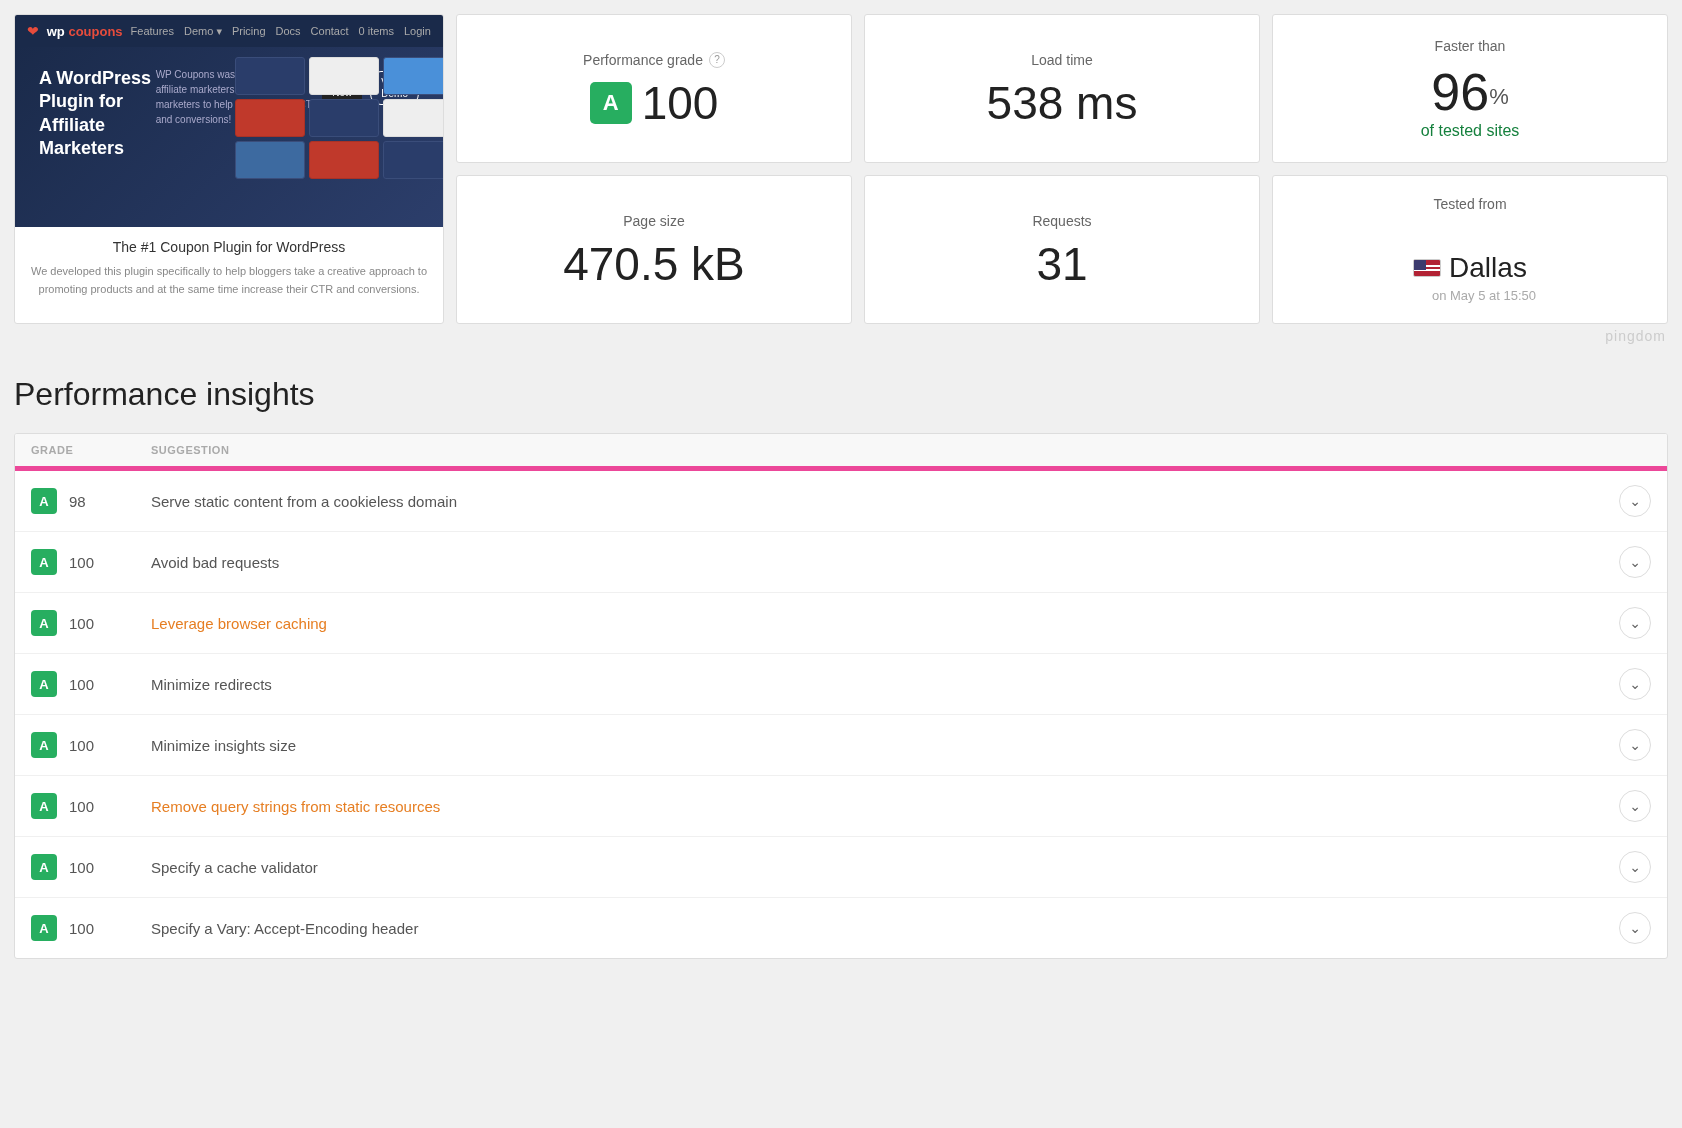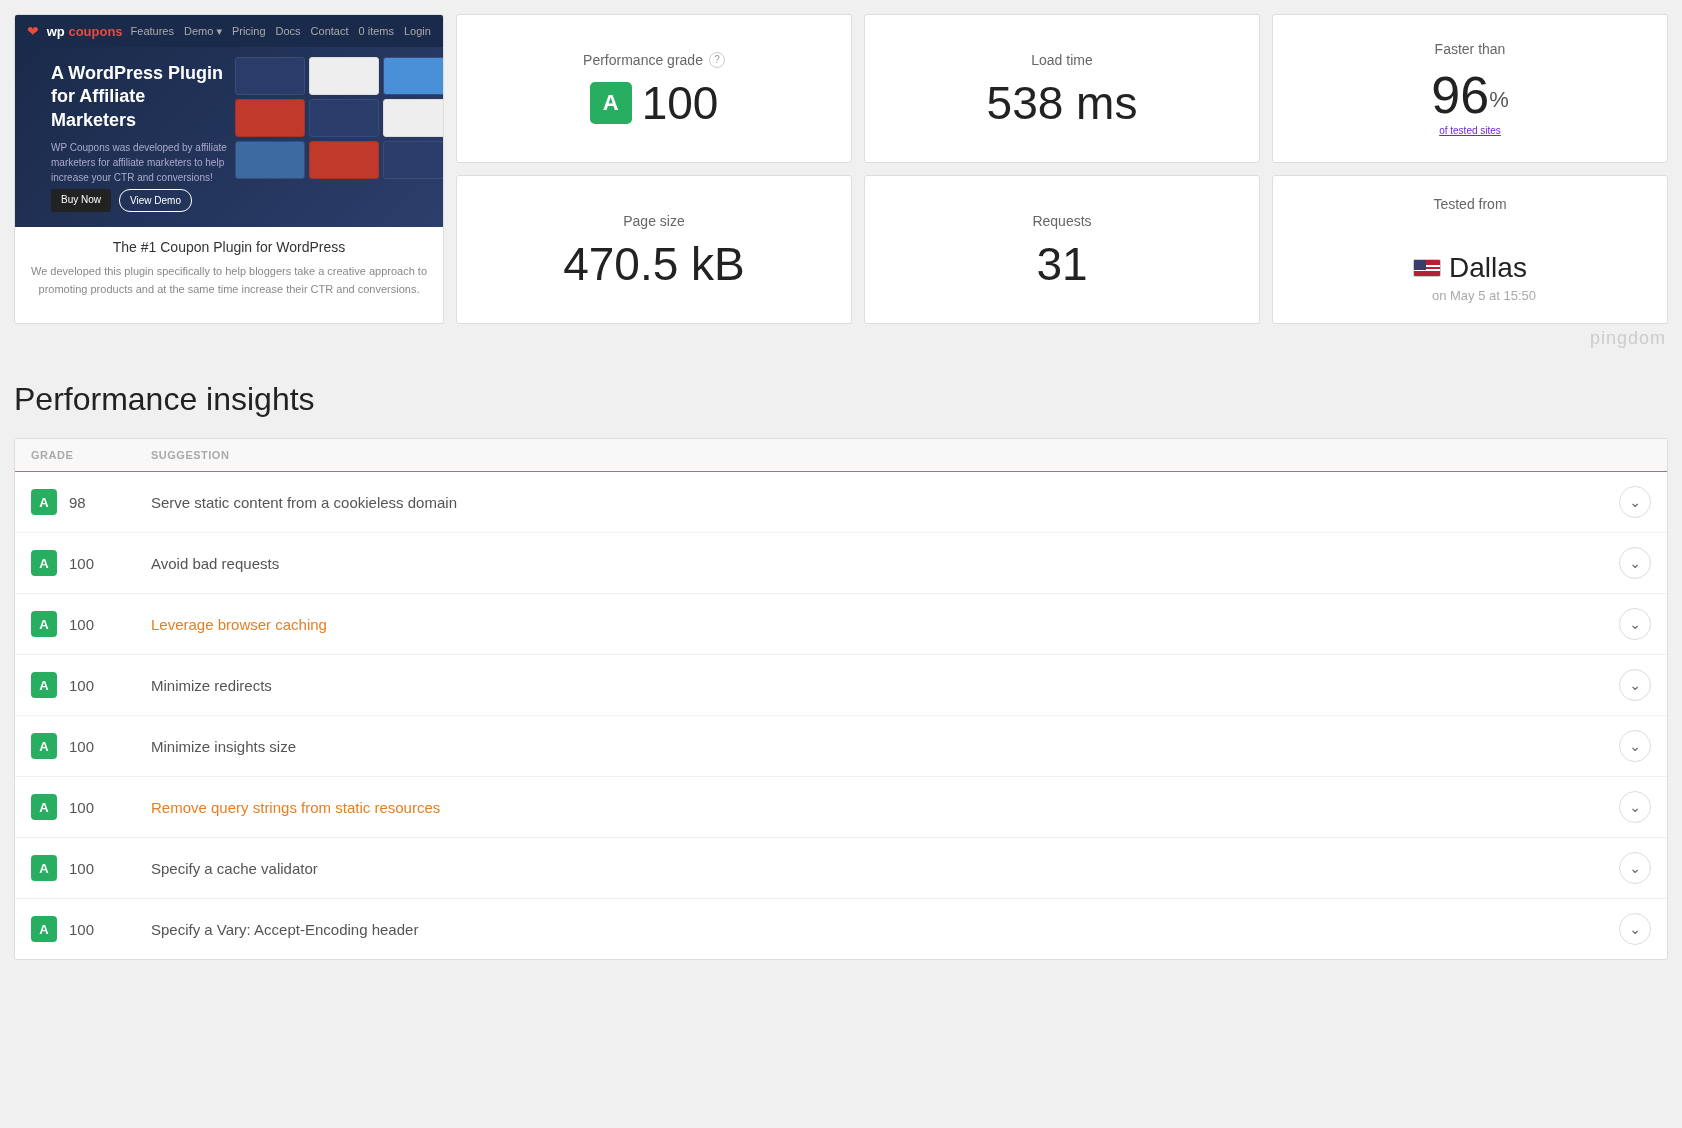--- a/index.html
+++ b/index.html
@@ -48,24 +48,24 @@
       font-size: 11px;
       color: #aaa;
       flex-wrap: wrap;
       justify-content: center;
     }
 
     .preview-image-area {
       background: linear-gradient(135deg, #1a2a4a 0%, #2c3e6b 100%);
       height: 180px;
       display: flex;
-      flex-direction: column;
+      flex-direction: row;
       justify-content: center;
       align-items: flex-start;
-      padding: 20px 36px;
+      padding: 20px 24px;
       position: relative;
       overflow: hidden;
     }
 
     .preview-image-area .hero-text {
       color: #fff;
       font-size: 18px;
       font-weight: 700;
       line-height: 1.3;
       max-width: 180px;
@@ -220,24 +220,23 @@
     }
 
     .faster-percent {
       font-size: 22px;
       color: #555;
       vertical-align: super;
       font-weight: 300;
     }
 
     .sub-label {
-      font-size: 10px;
-      color: #6d28d9;
+      font-size: 16px;
+      color: #15803d;
       margin-top: 4px;
-      text-decoration: underline;
     }
 
     .tested-from-content {
       display: flex;
       flex-direction: column;
       align-items: center;
       gap: 4px;
     }
 
     .dallas-row {
@@ -273,21 +272,21 @@
 
     .date-label {
       font-size: 13px;
       color: #aaa;
       margin-left: 28px;
     }
 
     .pingdom-watermark {
       text-align: right;
       padding: 4px 16px 8px 0;
-      font-size: 18px;
+      font-size: 14px;
       color: #ccc;
       letter-spacing: 1px;
     }
 
     
     .insights-section {
       padding: 24px 14px 14px 14px;
     }
 
     .insights-title {
@@ -301,21 +300,21 @@
       background: #fff;
       border: 1px solid #ddd;
       border-radius: 3px;
       overflow: hidden;
     }
 
     .table-header {
       display: flex;
       padding: 10px 16px;
       background: #f8f8f8;
-      border-bottom: 1px solid #ec4899;
+      border-bottom: 5px solid #ec4899;
       gap: 20px;
     }
 
     .col-grade-header {
       font-size: 11px;
       font-weight: 600;
       color: #aaa;
       text-transform: uppercase;
       letter-spacing: 0.5px;
       width: 100px;

